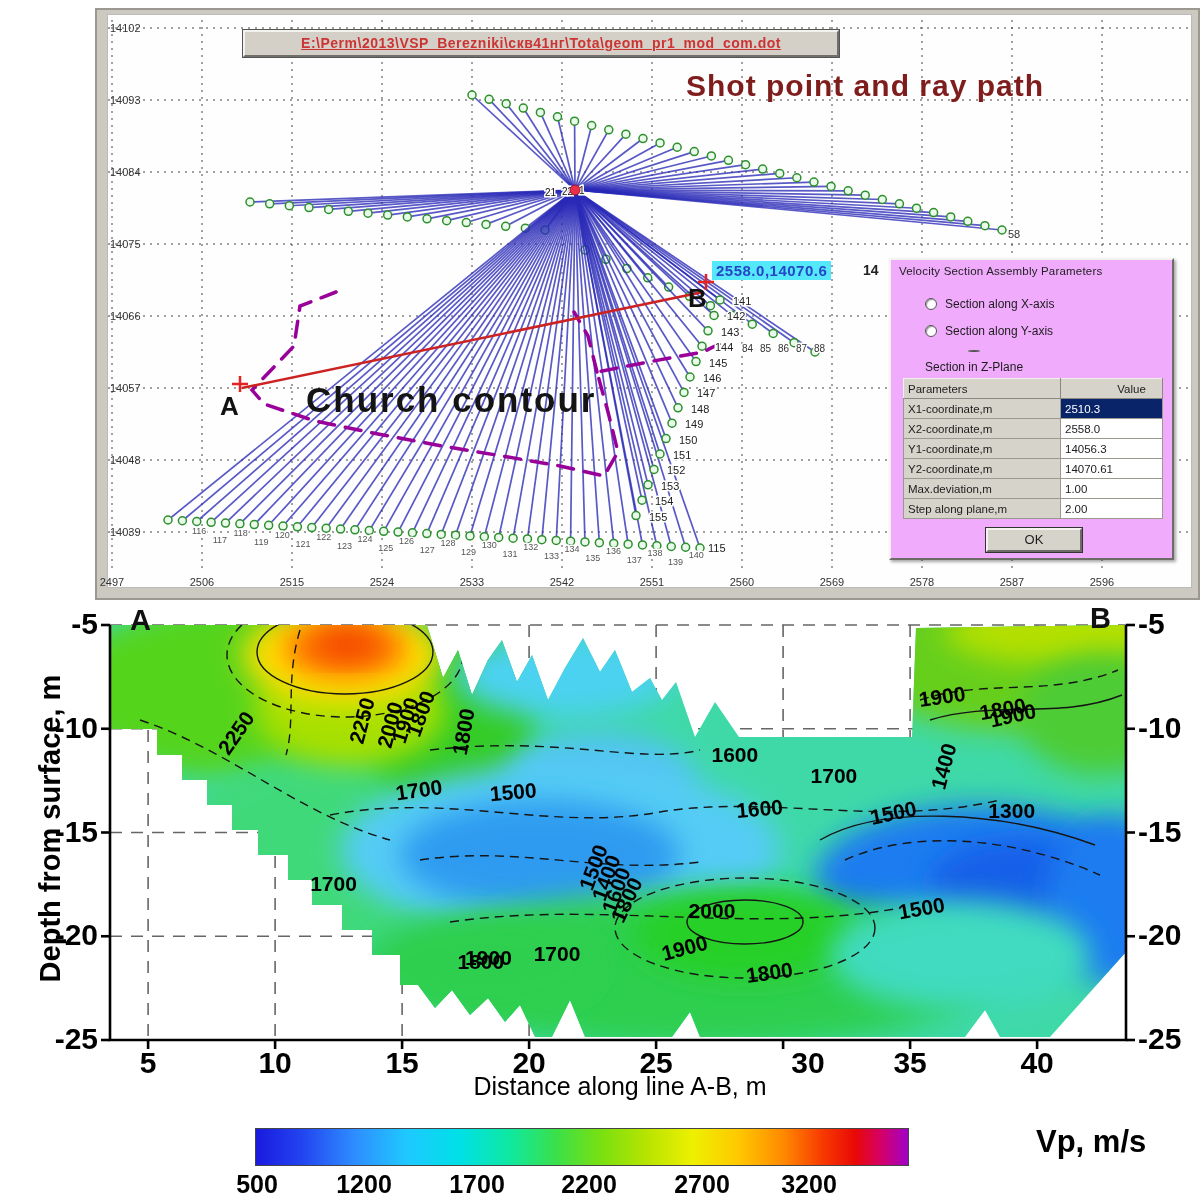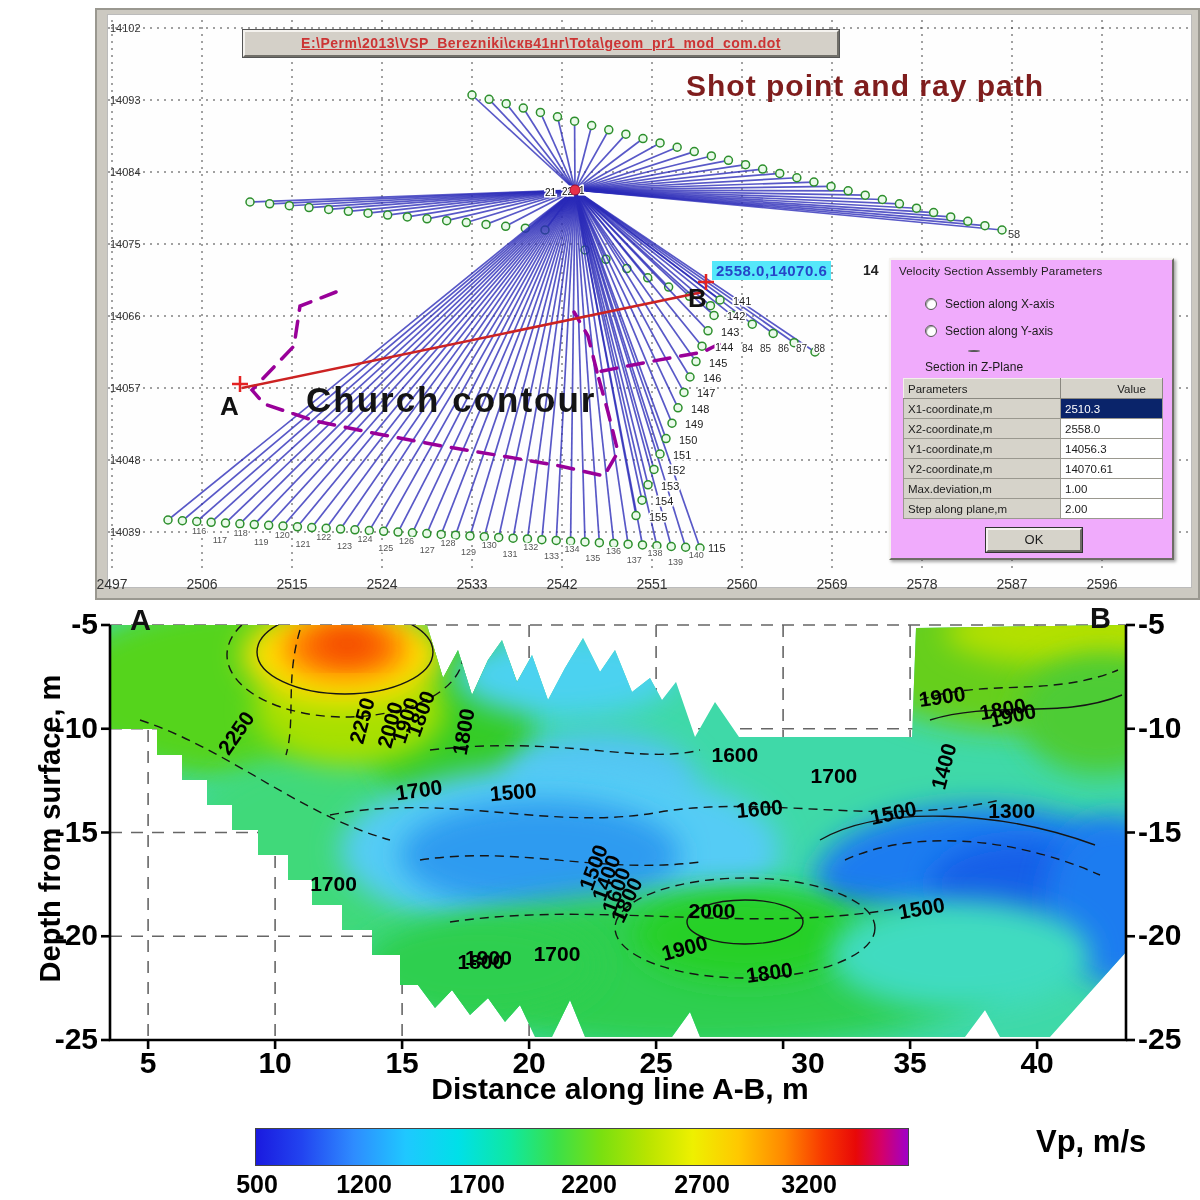--- a/index.html
+++ b/index.html
@@ -13,21 +13,21 @@
   #map-svg { left:0; top:0; width:1200px; height:600px; }
   #file-box { left:243px; top:30px; width:596px; height:27px; background:#d4d0c8; border-top:2px solid #f4f2ee; border-left:2px solid #f4f2ee; border-right:2px solid #716f69; border-bottom:2px solid #716f69; outline:1px solid #555; text-align:center; font-size:14px; font-weight:bold; color:#cc3434; text-decoration:underline; line-height:23px; letter-spacing:.5px; white-space:nowrap; overflow:hidden; }
   #map-title { left:630px; top:70px; width:470px; text-align:center; font-size:30px; font-weight:bold; color:#7f1d1d; line-height:1.07; letter-spacing:1px; }
   #church-label { left:306px; top:380px; font-size:35px; font-weight:bold; color:#141414; letter-spacing:2px; }
   .endpoint-label { font-size:26px; font-weight:bold; color:#111; }
   #label-a { left:220px; top:391px; }
   #label-b { left:688px; top:283px; }
   #coord-label { left:712px; top:261px; background:#55e8fa; color:#2646c8; font-size:15px; font-weight:bold; padding:1px 4px; letter-spacing:.5px; }
   #coord-suffix { left:863px; top:262px; font-size:14px; color:#222; font-weight:bold; }
   .map-ytick { position:absolute; left:110px; width:44px; font-size:11px; color:#333; text-align:left; }
-  .map-xtick { position:absolute; top:576px; width:44px; font-size:14px; color:#333; text-align:center; }
+  .map-xtick { position:absolute; top:576px; width:44px; font-size:11px; color:#333; text-align:center; }
 
   
   #dialog { left:845px; top:258px; width:285px; height:302px; background:#f0abfc; border-top:2px solid #f5f3ef; border-left:2px solid #f5f3ef; border-right:2px solid #6e6c66; border-bottom:2px solid #6e6c66; box-shadow:2px 2px 3px rgba(0,0,0,.35); font-size:12px; color:#1c1c1c;margin-left:44px; }
   #dialog-title { position:absolute; left:8px; top:5px; font-size:11.5px; color:#222; letter-spacing:.2px; }
   .radio-row { position:absolute; left:34px; height:16px; display:flex; align-items:center; gap:8px; cursor:default; }
   .radio-circle { width:12px; height:12px; border-radius:50%; background:#fff; border:1px solid #555; box-shadow:inset 1px 1px 1px #999; position:relative; }
   .radio-circle.sel::after { content:""; position:absolute; left:3px; top:3px; width:4px; height:4px; border-radius:50%; background:#111; }
   #dlg-table { position:absolute; left:12px; top:118px; width:260px; border:1px solid #777; border-collapse:collapse; font-size:11.5px; }
   #dlg-table th { background:#d6d3ca; border:1px solid #8a8880; border-top-color:#f2f0ea; border-left-color:#f2f0ea; font-weight:normal; height:20px; text-align:left; padding:0 4px; }
   #dlg-table th.vcol { text-align:center;padding-left:44px; }
@@ -38,21 +38,21 @@
 
   
   #section-svg { left:0; top:600px; width:1200px; height:600px; }
   .sec-ytick { position:absolute; width:70px; font-size:30px; font-weight:bold; color:#000; }
   .sec-ytick.left { text-align:right; }
   .sec-ytick.right { text-align:left; }
   .sec-xtick { position:absolute; width:70px; top:1046px; font-size:30px; font-weight:bold; color:#000; text-align:center; }
   #sec-corner-a { left:130px; top:604px; font-size:29px; font-weight:bold; }
   #sec-corner-b { left:1090px; top:602px; font-size:29px; font-weight:bold; }
   #sec-ylabel { left:-160px; top:812px; width:420px; text-align:center; font-size:29px; font-weight:bold; transform:rotate(-90deg); }
-  #sec-xlabel { left:300px; top:1072px; width:640px; text-align:center; font-size:30px; font-weight:bold; }
+  #sec-xlabel { left:300px; top:1072px; width:640px; text-align:center; font-size:25px; font-weight:normal; }
 
   
   #colorbar { left:255px; top:1128px; width:654px; height:38px; border:1px solid #444;
     background:linear-gradient(to right,#1a1adf 0%,#2244f0 7%,#2e8cff 15%,#1fc8ff 23%,#00e0e8 31%,#0fe8a0 39%,#3ae04a 46%,#7ae010 53%,#b8e400 60%,#eef000 67%,#ffc800 74%,#ff8800 81%,#f83800 87%,#e80808 92%,#d4006a 96%,#a000c8 100%); }
   .cbar-tick { position:absolute; top:1170px; width:90px; text-align:center; font-size:25px; font-weight:bold; color:#000; }
   #cbar-label { left:1036px; top:1124px; font-size:31px; font-weight:bold; }
 </style>
 </head>
 <body>
 

